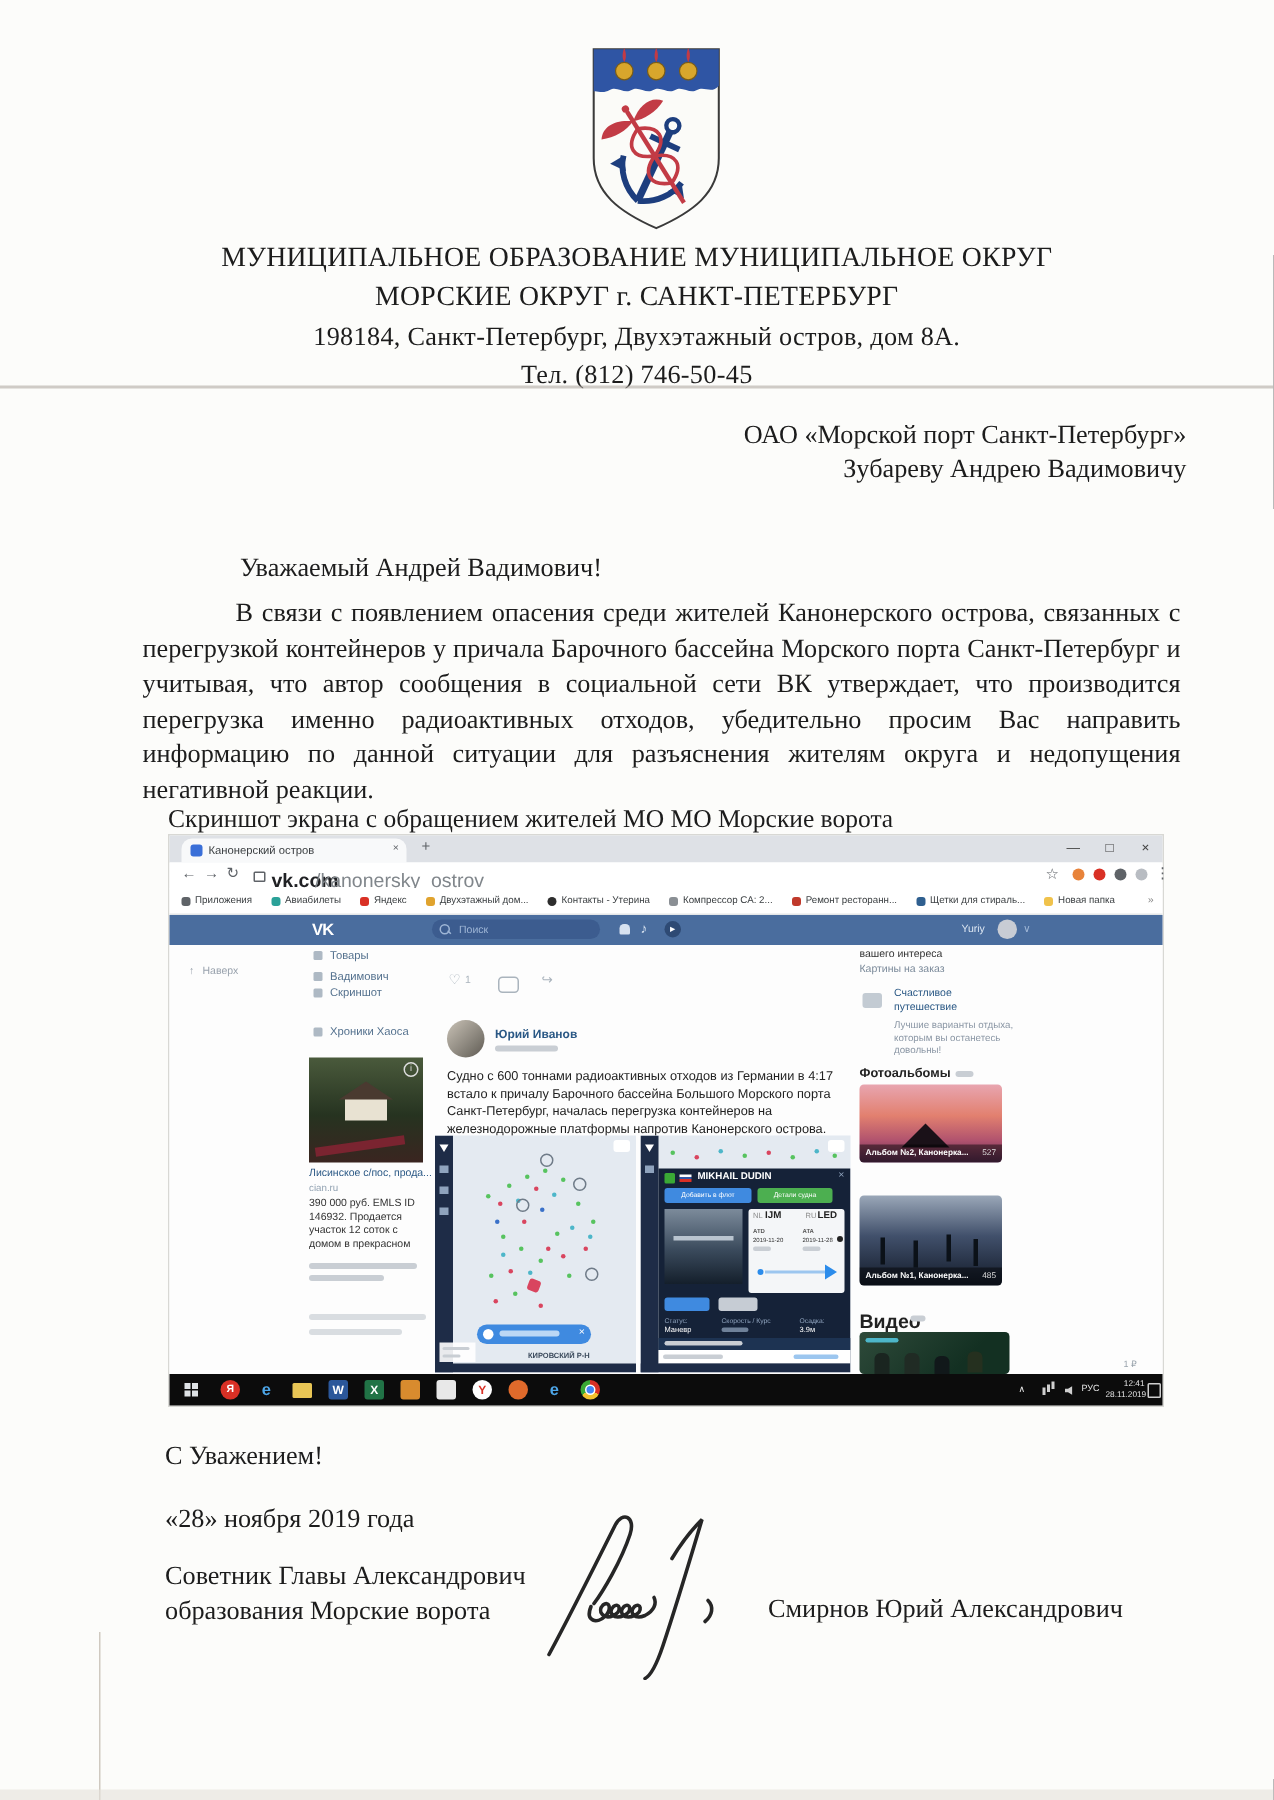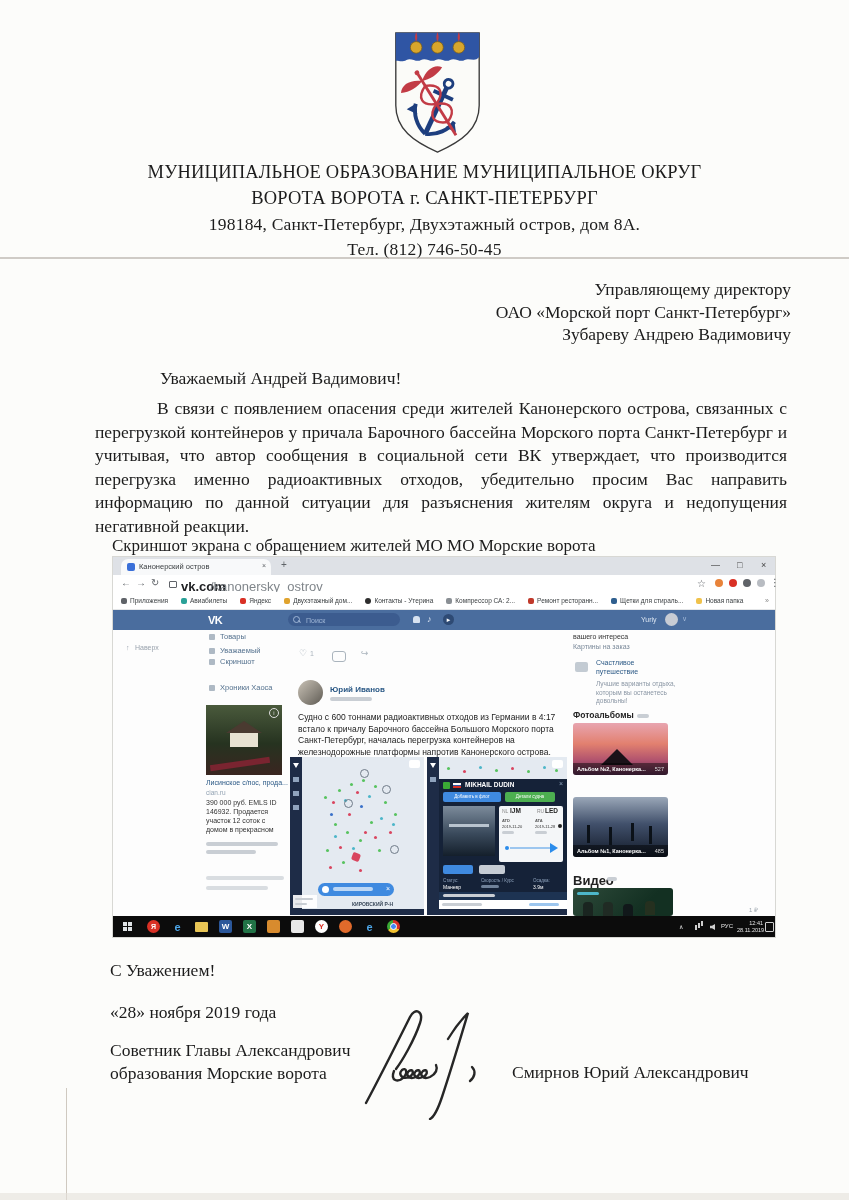--- a/index.html
+++ b/index.html
@@ -91,27 +91,26 @@
       <line x1="50" y1="42" x2="50" y2="116" stroke="#c23b45" stroke-width="3"></line>
       <circle cx="50" cy="40" r="2.5" fill="#c23b45"></circle>
       <path d="M50,50 C40,42 30,42 25,49 C33,53 43,53 50,50 Z" fill="#c23b45"></path>
       <path d="M50,50 C60,42 70,42 75,49 C67,53 57,53 50,50 Z" fill="#c23b45"></path>
       <path d="M50,56 C36,62 36,72 50,78 C64,84 64,94 50,100" stroke="#c23b45" stroke-width="2.5" fill="none"></path>
       <path d="M50,56 C64,62 64,72 50,78 C36,84 36,94 50,100" stroke="#c23b45" stroke-width="2.5" fill="none"></path>
     </g>
   </svg>
 
   <div class="abs org-line ctr" style="top:162px">МУНИЦИПАЛЬНОЕ ОБРАЗОВАНИЕ МУНИЦИПАЛЬНОЕ ОКРУГ</div>
-  <div class="abs org-line ctr" style="top:188px">ВОРОТА ВОРОТА г. САНКТ-ПЕТЕРБУРГ</div>
+  <div class="abs org-line ctr" style="top:188px">МОРСКИЕ ОКРУГ г. САНКТ-ПЕТЕРБУРГ</div>
   <div class="abs org-line ctr" style="top:214px;font-size:17.5px">198184, Санкт-Петербург, Двухэтажный остров, дом 8А.</div>
   <div class="abs org-line ctr" style="top:239px;font-size:17.5px">Тел. (812) 746-50-45</div>
   <div class="abs artifact" style="left:0;top:257px;width:849px;height:2px"></div>
 
   <div class="abs addr-block" style="top:278px">
-    <div>Управляющему директору</div>
     <div>ОАО «Морской порт Санкт-Петербург»</div>
     <div>Зубареву Андрею Вадимовичу</div>
   </div>
 
   <div class="abs" style="left:160px;top:368px;font-size:17.5px">Уважаемый Андрей Вадимович!</div>
   <div class="abs body-par" style="top:397px">В связи с появлением опасения среди жителей Канонерского острова, связанных с перегрузкой контейнеров у причала Барочного бассейна Морского порта Санкт-Петербург и учитывая, что автор сообщения в социальной сети ВК утверждает, что производится перегрузка именно радиоактивных отходов, убедительно просим Вас направить информацию по данной ситуации для разъяснения жителям округа и недопущения негативной реакции.</div>
   <div class="abs" style="left:112px;top:536px;font-size:17px">Скриншот экрана с обращением жителей МО МО Морские ворота</div>
 
   <div class="abs shot">
 
@@ -200,21 +199,21 @@
 
       <span class="abs" style="left:13px;top:14px;font-size:7px;color:#99a2ad">↑</span>
       <span class="abs" style="left:22px;top:14px;font-size:7px;color:#99a2ad">Наверх</span>
 
       <div class="side-item" style="top:2px">
           <div class="side-ic"></div>
           <span class="side-lb">Товары</span>
         </div>
       <div class="side-item" style="top:16px">
           <div class="side-ic"></div>
-          <span class="side-lb">Уважаемый</span>
+          <span class="side-lb">Вадимович</span>
         </div>
       <div class="side-item" style="top:27px">
           <div class="side-ic"></div>
           <span class="side-lb">Скриншот</span>
         </div>
       <div class="side-item" style="top:53px">
           <div class="side-ic"></div>
           <span class="side-lb">Хроники Хаоса</span>
         </div>
 

